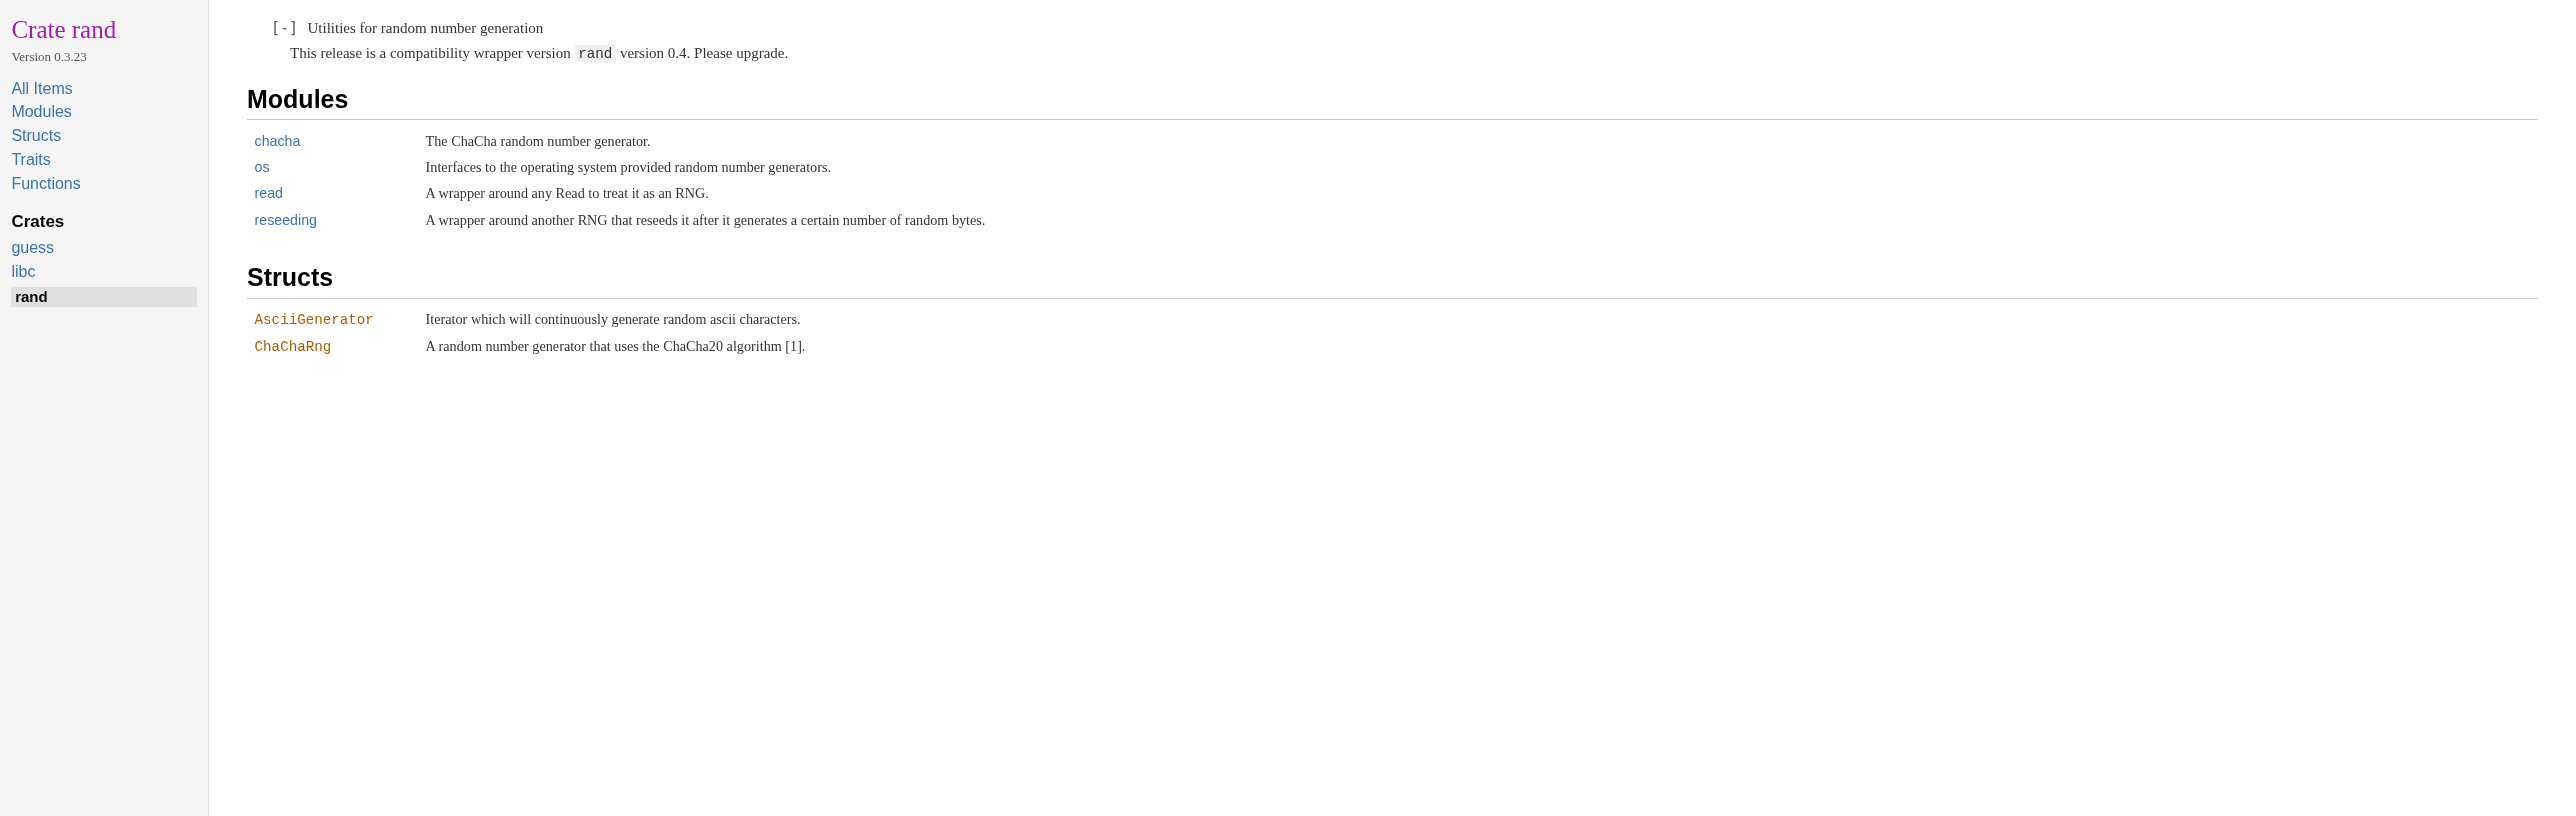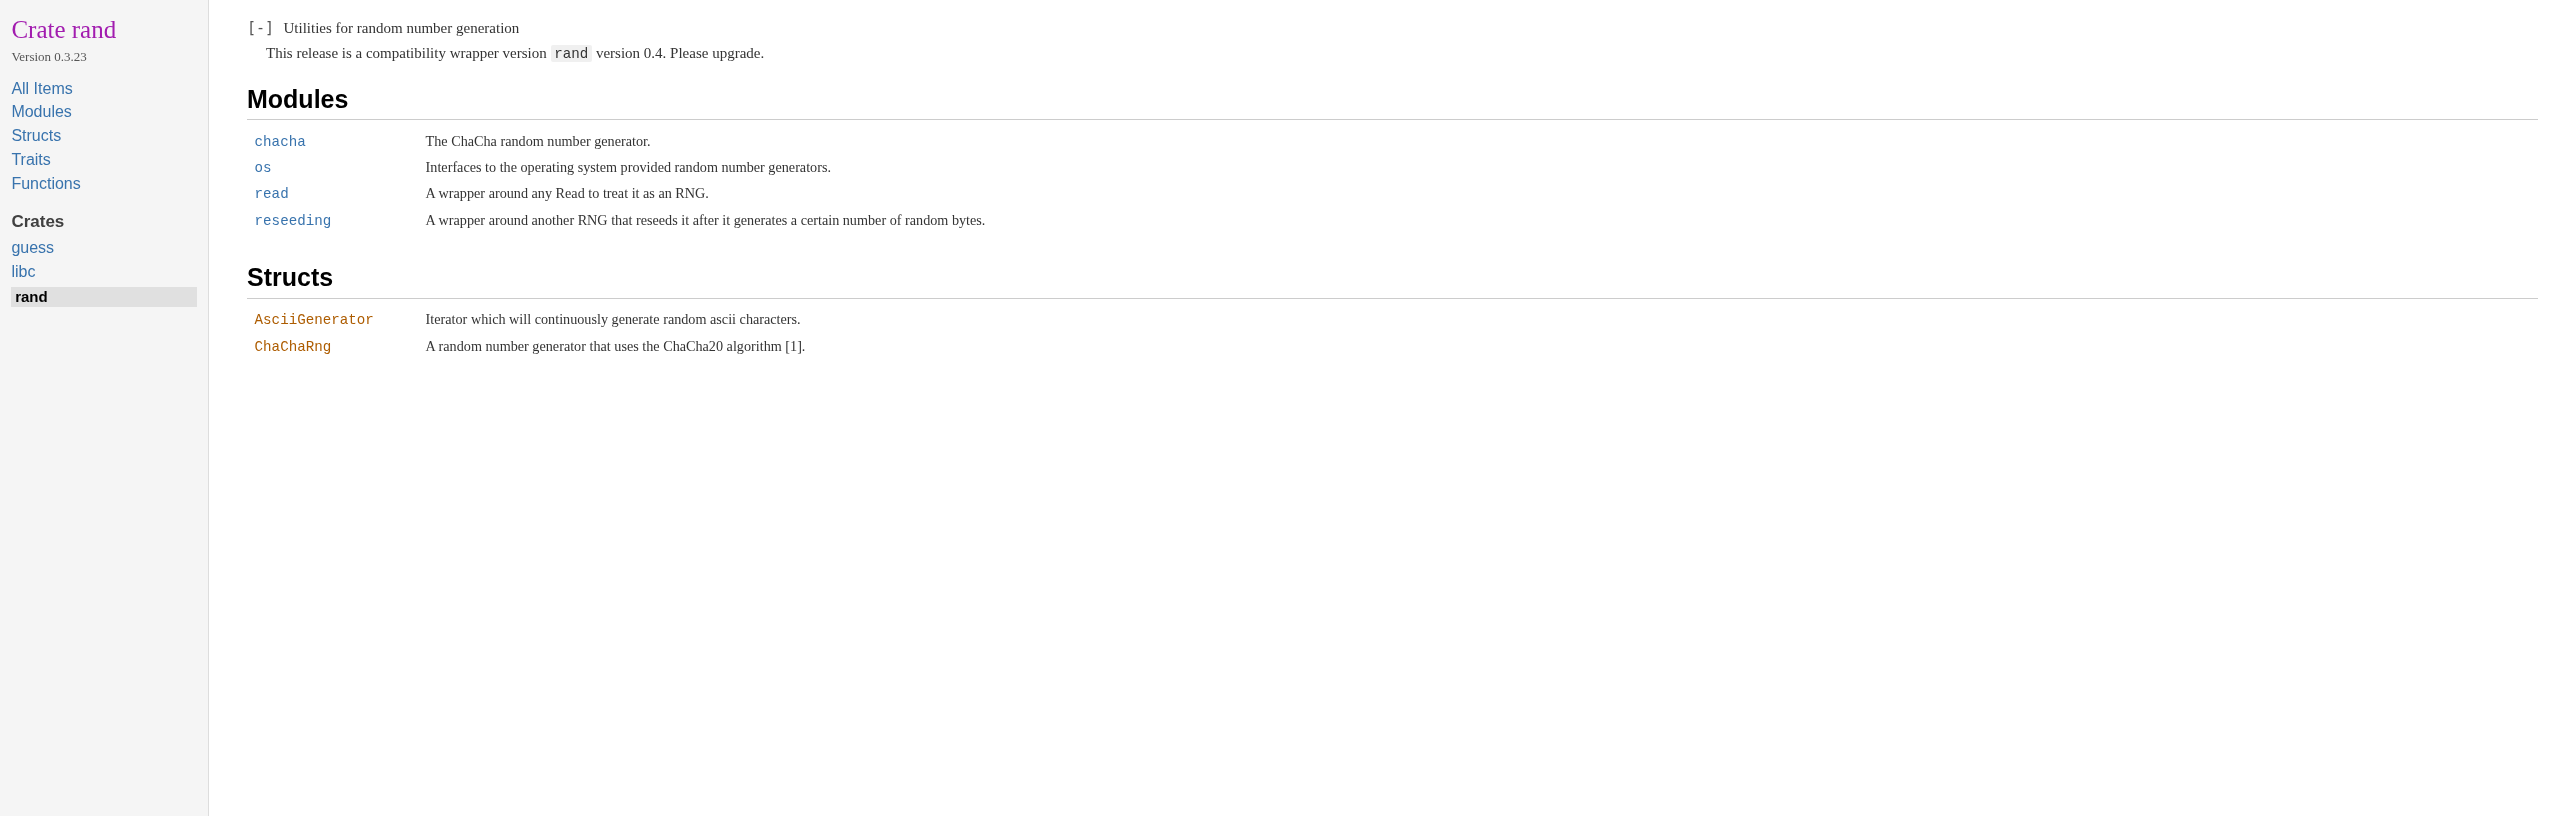--- a/index.html
+++ b/index.html
@@ -44,21 +44,21 @@
       color: #3873ad;
       text-decoration: none;
       margin-bottom: 5.7px;
       font-family: Arial, sans-serif;
       cursor: pointer;
     }
 
     #sidebar .section-header {
       font-size: 17px;
       font-weight: bold;
-      color: #404040;
+      color: #000000;
       margin-top: 19px;
       margin-bottom: 7.6px;
       font-family: Arial, sans-serif;
     }
 
     #sidebar .active-item {
       display: block;
       font-size: 15px;
       font-weight: bold;
       color: #000;
@@ -71,20 +71,21 @@
     
     #main {
       flex: 1;
       overflow-y: auto;
       padding: 19px 38px;
       background: #fff;
     }
 
     .intro-block {
       margin-bottom: 23px;
+      margin-left: 24px;
     }
 
     .intro-block .collapse-marker {
       color: #555;
       font-family: monospace;
       margin-right: 5.7px;
     }
 
     .intro-block .intro-line {
       font-size: 15px;
@@ -133,21 +134,21 @@
     }
 
     .item-table td:first-child {
       width: 171px;
       white-space: nowrap;
     }
 
     .item-link {
       color: #3873ad;
       text-decoration: none;
-      font-family: Liberation Mono, monospace;
+      font-family: Liberation Sans, sans-serif;
       font-size: 14.2px;
     }
 
     .item-link-struct {
       color: #ad5c00;
       text-decoration: none;
       font-family: "Courier New", monospace;
       font-size: 14.2px;
     }
 

